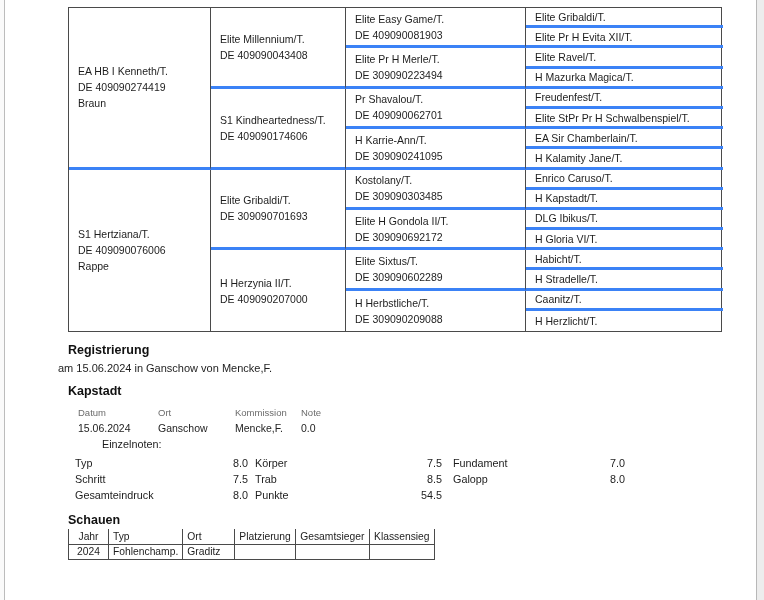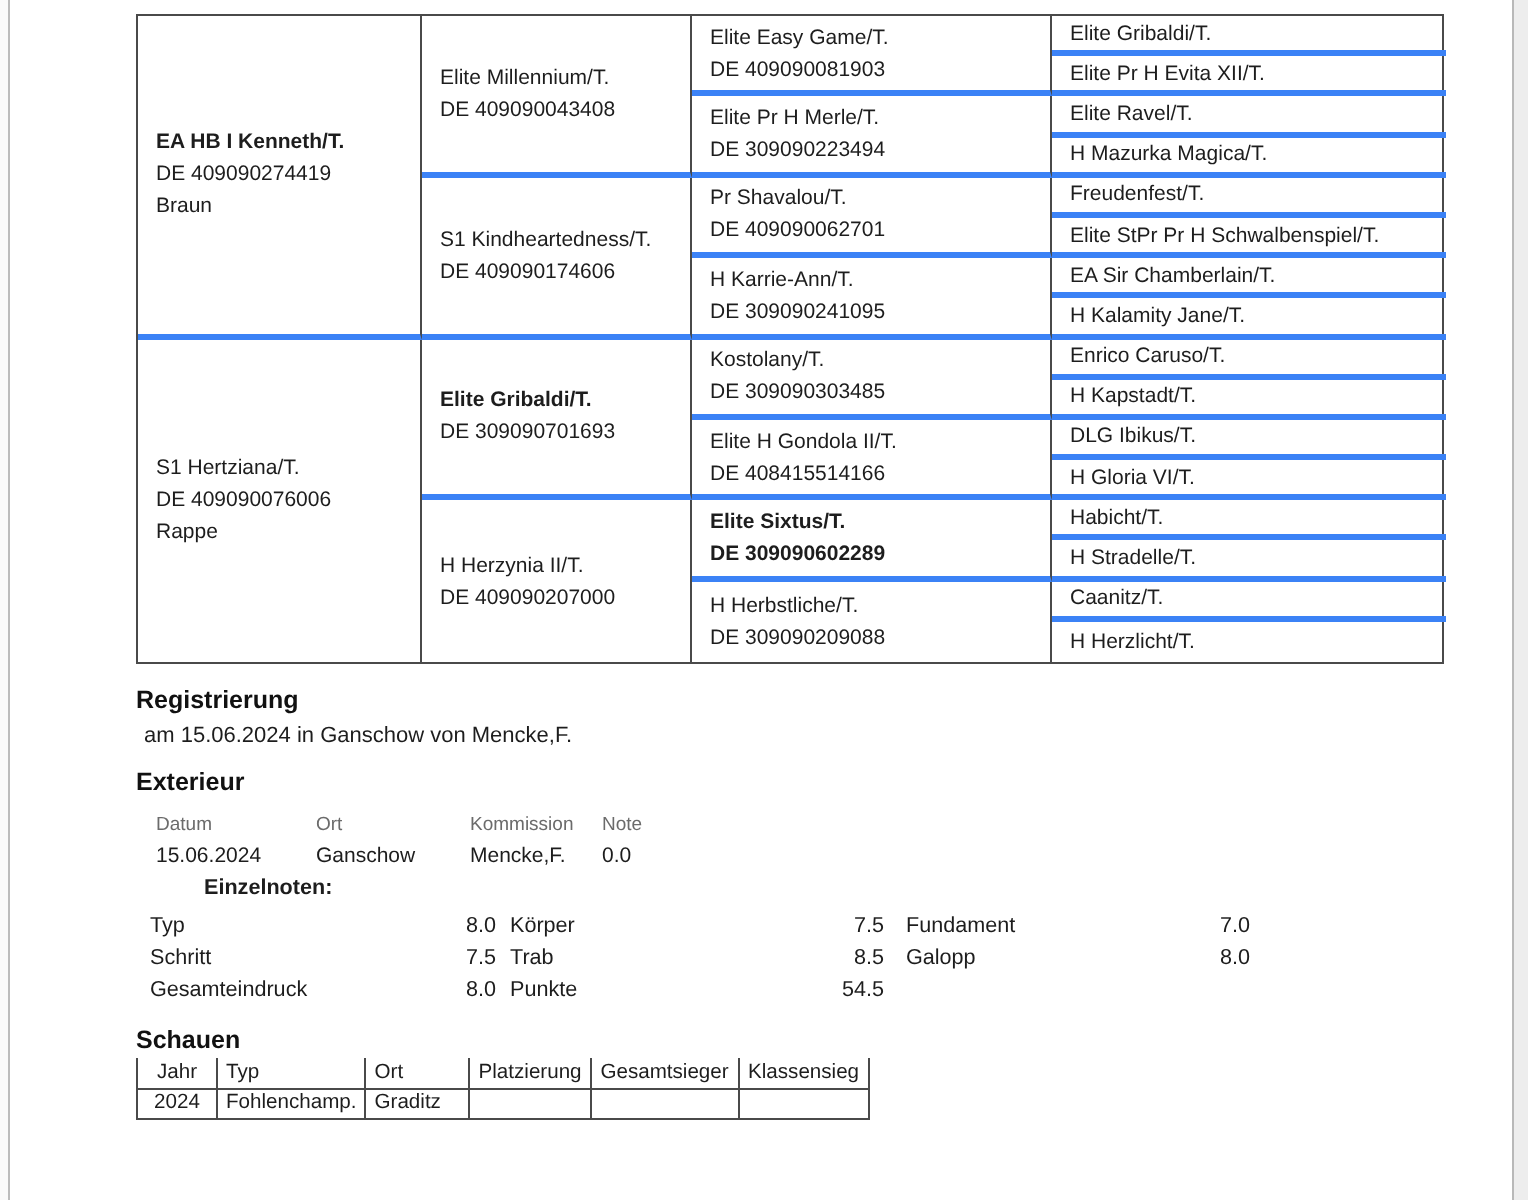--- a/index.html
+++ b/index.html
@@ -27,35 +27,35 @@
   .pcell {
     border-right:1px solid #4a4a4a;
     border-bottom:3px solid #3b82f6;
     display:flex; flex-direction:column; justify-content:center;
     padding:2px 4px 2px 9px;
     font-size:10.5px; line-height:16px;
     overflow:hidden; white-space:nowrap;
   }
   .pcell.col4 { border-right:none; }
   .pcell.bottom { border-bottom:none; }
-  .bold { font-weight:bold; }
+  .bold { font-weight:normal; }
 
   
   .section-heading {
     position:absolute; left:68px;
     font-weight:bold; font-size:12.5px; color:#111;
   }
-  .plain-line { position:absolute; left:72px; font-size:11px; }
+  .plain-line { position:absolute; left:58px; font-size:11px; }
 
   .ext-table { position:absolute; left:78px; top:406px; font-size:10.5px; }
   .ext-row { display:flex; line-height:14px;gap:12px; }
   .ext-row.hdr { font-size:9.5px; color:#6b6b6b; margin-bottom:1px; }
   .ext-c1 { width:68px; } .ext-c2 { width:65px; } .ext-c3 { width:54px; } .ext-c4 { width:34px; }
 
-  .einzel-heading { position:absolute; left:75px; top:438px; font-weight:bold; font-size:10.8px;padding-left:27px; }
+  .einzel-heading { position:absolute; left:75px; top:438px; font-weight:normal; font-size:10.8px;padding-left:27px; }
   .scores { position:absolute; left:75px; top:455px; width:552px; font-size:10.8px; }
   .score-row { display:flex; height:16px; line-height:16px; }
   .pair { display:flex; justify-content:space-between; }
   .pair.p1 { width:173px; margin-right:7px; }
   .pair.p2 { width:187px; margin-right:11px; }
   .pair.p3 { width:172px; }
 
   .schauen-table {
     position:absolute; left:68px; top:529px;
     border-collapse:collapse; font-size:10.3px;
@@ -125,21 +125,21 @@
   <div class="pcell" style="grid-column:3;grid-row:7/span 2">
     <span>H Karrie-Ann/T.</span>
     <span>DE 309090241095</span>
   </div>
   <div class="pcell" style="grid-column:3;grid-row:9/span 2">
     <span>Kostolany/T.</span>
     <span>DE 309090303485</span>
   </div>
   <div class="pcell" style="grid-column:3;grid-row:11/span 2">
     <span>Elite H Gondola II/T.</span>
-    <span>DE 408415514166</span>
+    <span>DE 309090692172</span>
   </div>
   <div class="pcell" style="grid-column:3;grid-row:13/span 2">
     <span class="bold">Elite Sixtus/T.</span>
     <span class="bold">DE 309090602289</span>
   </div>
   <div class="pcell bottom" style="grid-column:3;grid-row:15/span 2">
     <span>H Herbstliche/T.</span>
     <span>DE 309090209088</span>
   </div>
 
@@ -189,21 +189,21 @@
       <span>Caanitz/T.</span>
     </div>
   <div class="pcell col4 bottom" style="grid-column:4;grid-row:16">
       <span>H Herzlicht/T.</span>
     </div>
 </div>
 
 <div class="section-heading" style="top:343px">Registrierung</div>
 <div class="plain-line" style="top:362px">am 15.06.2024 in Ganschow von Mencke,F.</div>
 
-<div class="section-heading" style="top:384px">Exterieur</div>
+<div class="section-heading" style="top:384px">Kapstadt</div>
 
 <div class="ext-table">
   <div class="ext-row hdr">
     <span class="ext-c1">Datum</span>
     <span class="ext-c2">Ort</span>
     <span class="ext-c3">Kommission</span>
     <span class="ext-c4">Note</span>
   </div>
   <div class="ext-row">
     <span class="ext-c1">15.06.2024</span>

